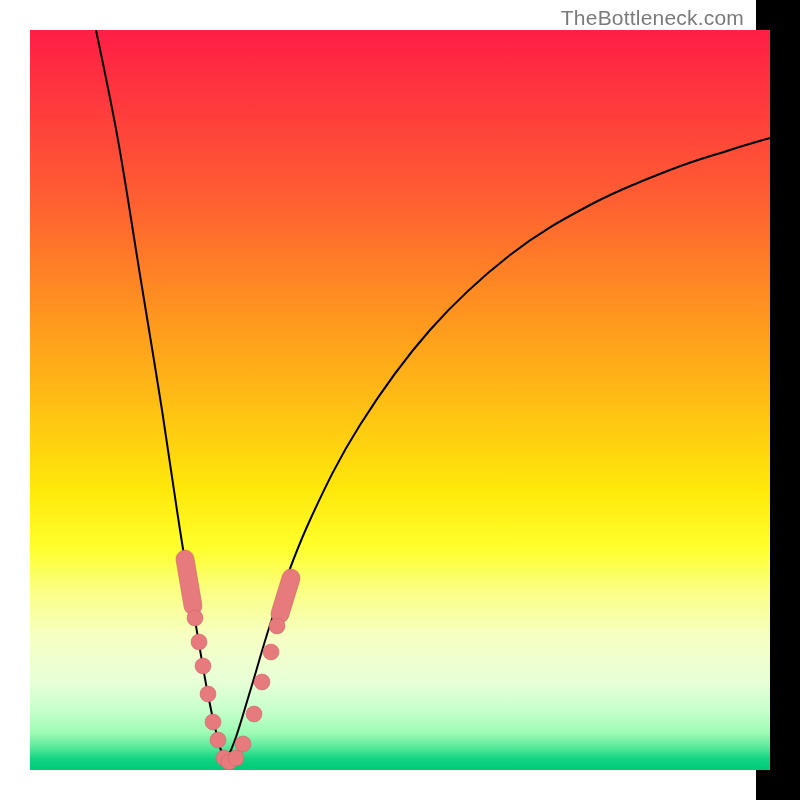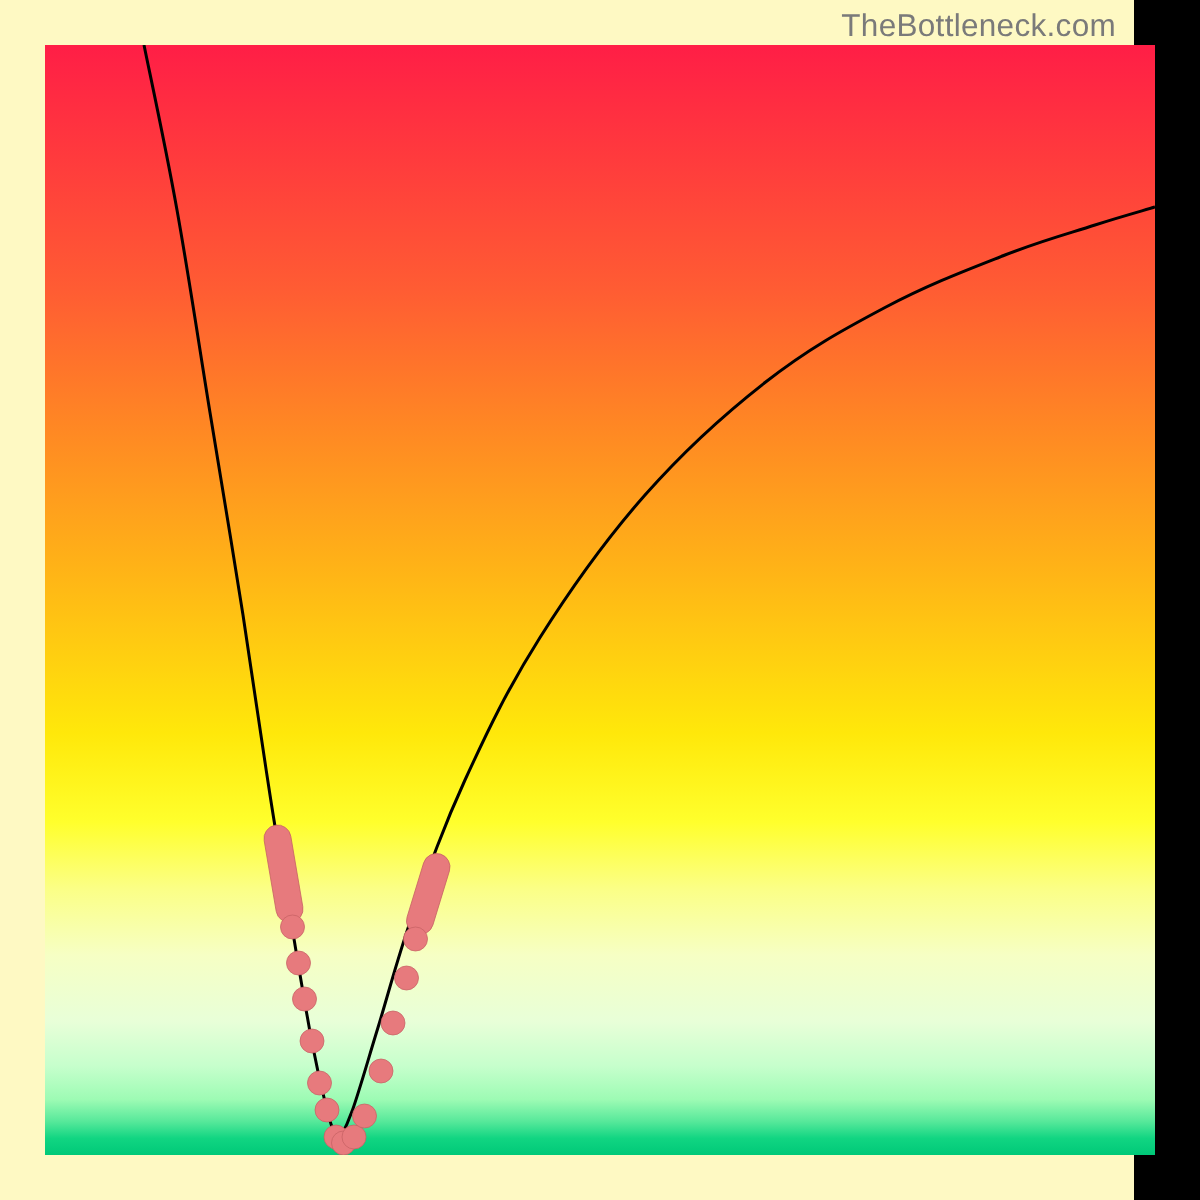--- a/index.html
+++ b/index.html
@@ -8,21 +8,21 @@
     width: 800px;
     height: 800px;
     overflow: hidden;
     background: #000;
     font-family: Arial, Helvetica, sans-serif;
   }
   .frame {
     position: absolute;
     left: 0; top: 0;
     width: 756px; height: 800px;
-    background: #fef9c3;
+    background: #ffffff;
   }
   .plot-area {
     position: absolute;
     left: 30px;
     top: 30px;
     width: 740px;
     height: 740px;
     overflow: hidden;
   }
   .gradient-bg {

